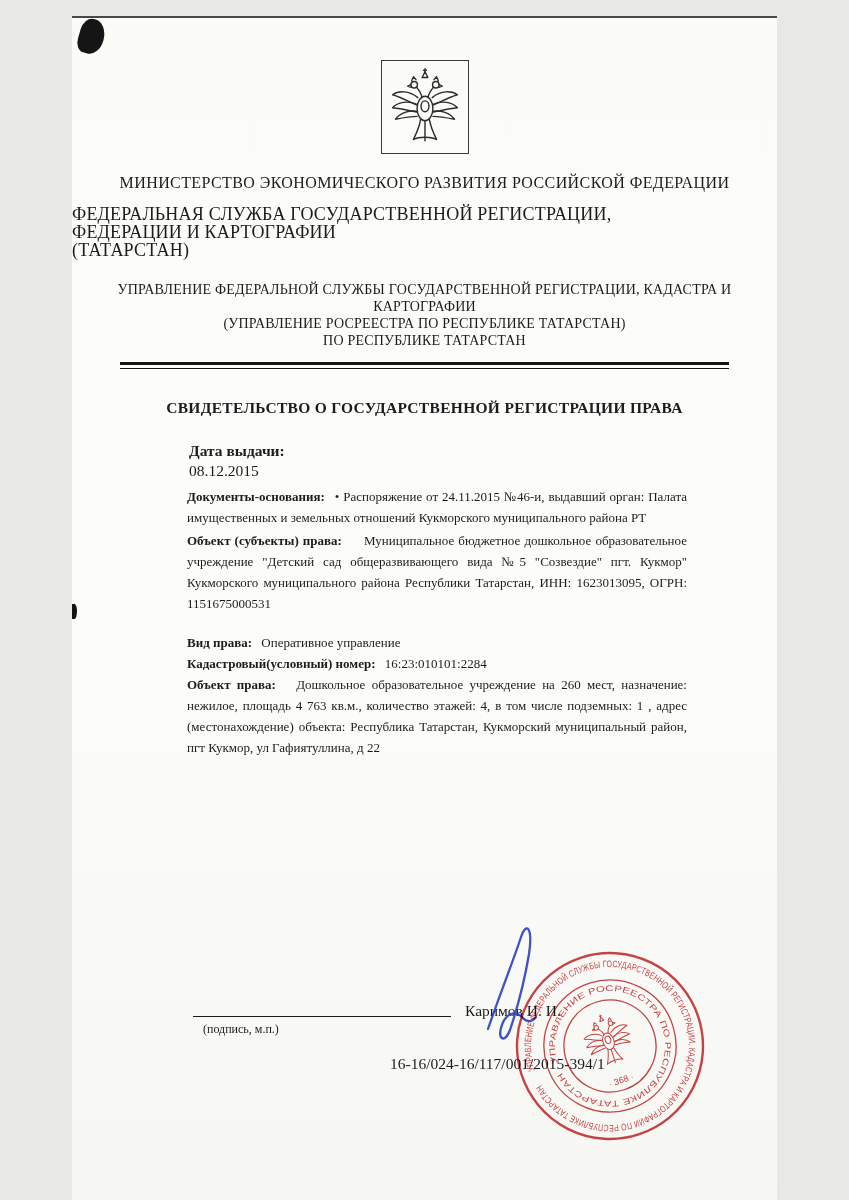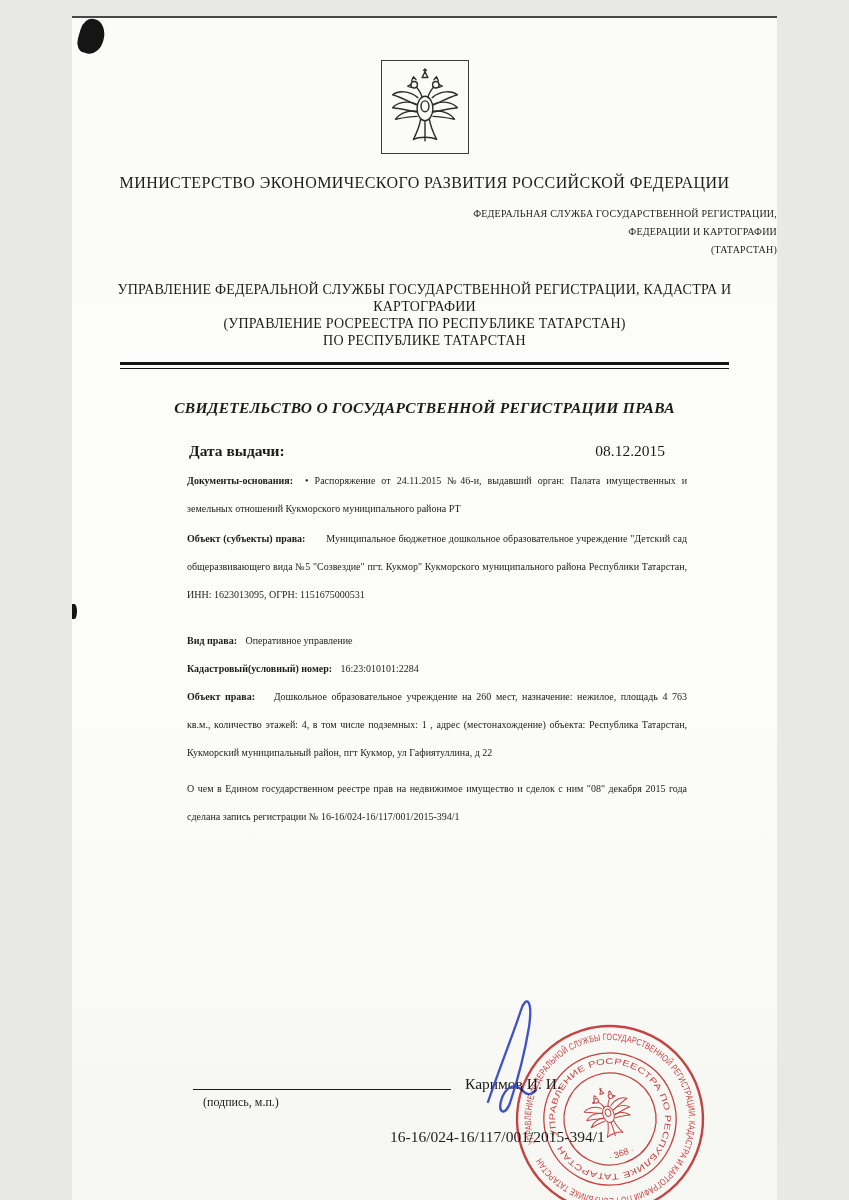--- a/index.html
+++ b/index.html
@@ -13,33 +13,33 @@
     overflow:hidden;
   }
   
   .artifact-top{position:absolute;top:0;left:0;width:100%;height:2px;background:#1b1b1b;opacity:.8;}
   .artifact-corner{position:absolute;top:3px;left:7px;width:25px;height:35px;background:#151515;border-radius:45% 60% 55% 40%;transform:rotate(16deg);}
   .artifact-left{position:absolute;top:588px;left:0;width:5px;height:15px;background:#141414;border-radius:0 60% 60% 0;}
 
   
   .emblem-box{width:86px;height:92px;border:1.4px solid #3c3c3c;margin:44px auto 0;display:flex;align-items:center;justify-content:center;}
   .h-ministry{margin-top:20px;text-align:center;font-size:16px;letter-spacing:.4px;}
-  .h-service{margin-top:13px;text-align:right;font-size:10px;line-height:18px;letter-spacing:.2px;}
+  .h-service{margin-top:13px;text-align:left;font-size:18px;line-height:18px;letter-spacing:.2px;}
   .h-office{margin-top:22px;text-align:center;font-size:14px;line-height:17px;letter-spacing:.2px;}
 
   .rule{margin:13px 48px 0;border-top:3.2px solid #141414;}
   .rule > div{border-top:1.6px solid #141414;margin-top:3px;}
 
-  .doc-title{margin-top:30px;text-align:center;font-weight:bold;font-size:15.5px;letter-spacing:.3px;font-style:italic;}
+  .doc-title{margin-top:30px;text-align:center;font-weight:bold;font-size:15.5px;letter-spacing:.3px;}
 
   
-  .p{margin:0;padding:0 90px 0 115px;text-align:justify;font-size:10px;line-height:28px;}
+  .p{margin:0;padding:0 90px 0 115px;text-align:justify;font-size:13px;line-height:21px;}
   .b{font-weight:bold;}
   .lbl-gap{margin-right:6px;}
-  .date-row{display:flex;justify-content:space-between;padding:0 112px 0 117px;margin-top:24px;font-size:15.5px;line-height:19.5px;}
+  .date-row{display:flex;justify-content:space-between;padding:0 112px 0 117px;margin-top:24px;font-size:15.5px;line-height:19.5px;flex-direction:column;}
   .mt6{margin-top:6px;} .mt2{margin-top:2px;} .mt18{margin-top:18px;} .mt8{margin-top:8px;}
 
   
   .sign-section{position:relative;margin-top:243px;height:235px;}
   .sig-row{display:flex;align-items:flex-start;padding-left:115px;padding-right:40px;font-size:15.5px;line-height:20px;position:relative;z-index:2;}
   .sig-label{font-weight:bold;white-space:nowrap;}
   .sig-line-wrap{width:258px;margin-left:6px;display:inline-flex;flex-direction:column;}
   .sig-line{height:15px;border-bottom:1.6px solid #1a1a1a;}
   .sig-caption{font-size:12px;padding-left:10px;margin-top:2px;}
   .sig-name{margin-left:14px;white-space:nowrap;text-align:right;}
@@ -143,21 +143,20 @@
     <span class="b lbl-gap">Кадастровый(условный) номер:</span>
     <span>16:23:010101:2284</span>
   </p>
 
   <p class="p">
     <span class="b" style="margin-right:14px;">Объект права:</span>
     <span>Дошкольное образовательное учреждение на 260 мест, назначение: нежилое, площадь 4 763 кв.м., количество этажей: 4, в том числе подземных: 1 , адрес (местонахождение) объекта: Республика Татарстан, Кукморский муниципальный район, пгт Кукмор, ул Гафиятуллина, д 22</span>
   </p>
 
 
-  <p class="p mt8">О чем в Едином государственном реестре прав на недвижимое имущество и сделок с ним  "08" декабря 2015 года сделана запись регистрации № 16-16/024-16/117/001/2015-394/1</p>
 
   <div class="sign-section">
 
     <svg class="signature-stroke" viewBox="0 0 100 135">
       <path d="M18 113 C 30 78 45 40 51 21 C 56 6 63 10 59 38 C 53 74 46 96 40 114 C 35 127 28 124 31 112 C 35 97 45 94 52 101 C 57 107 62 106 66 101" fill="none" stroke="#2b3fbf" stroke-width="2.3" stroke-linecap="round" opacity="0.9"></path>
     </svg>
 
     <div class="sig-row">
       <span class="sig-line-wrap">
         <span class="sig-line"></span>

